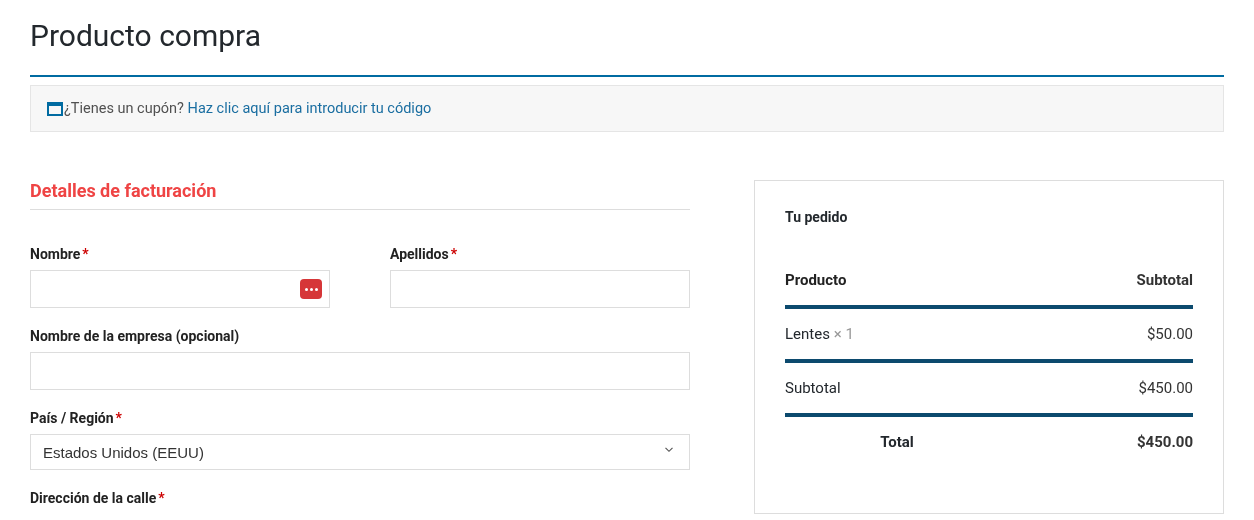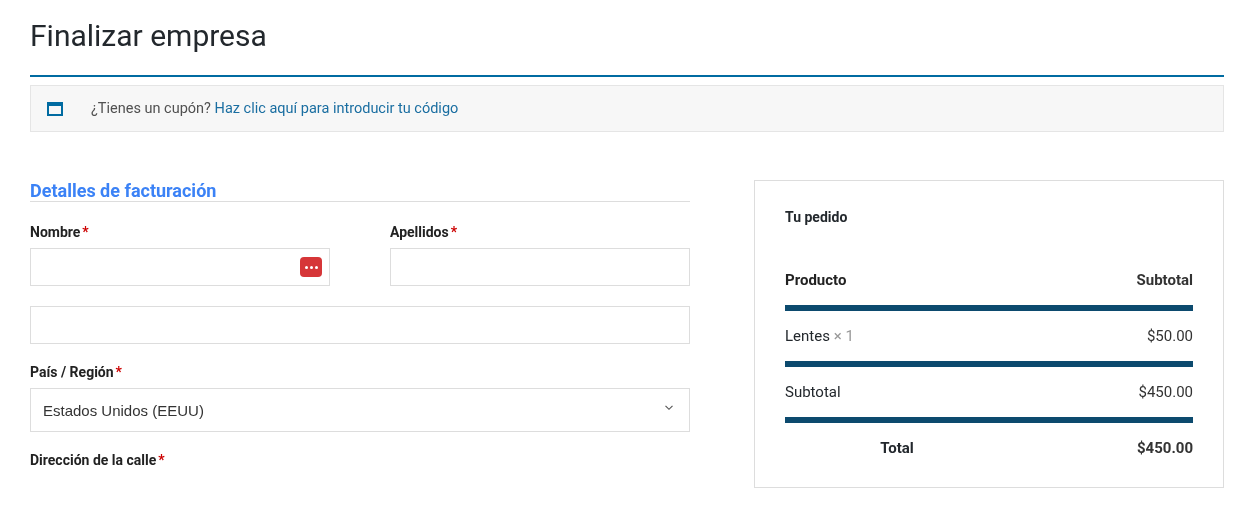--- a/index.html
+++ b/index.html
@@ -20,21 +20,21 @@
       border: none;
       border-top: 2px solid #006ba1;
       margin-bottom: 8px;
     }
     .coupon-notice {
       background: #f7f7f7;
       border: 1px solid #e5e5e5;
       padding: 14px 16px;
       display: flex;
       align-items: center;
-      gap: 28px;
+      gap: 1px;
       font-size: 14.5px;
       color: #515151;
     }
     .coupon-icon {
       width: 16px;
       height: 14px;
       border: 2px solid #006ba1;
       border-top-width: 4px;
       flex-shrink: 0;
     }
@@ -46,24 +46,24 @@
 
     .content {
       display: flex;
       margin-top: 48px;
       gap: 64px;
     }
     .billing { flex: 1; max-width: 680px; }
     .billing-heading {
       font-size: 18px;
       font-weight: 700;
-      color: #3b82f6;
-      padding-bottom: 0;
+      color: #ef4444;
+      padding-bottom: 8px;
       border-bottom: 1px solid #ddd;
-      margin-bottom: 22px;
+      margin-bottom: 36px;
     }
     .row-two {
       display: flex;
       gap: 60px;
     }
     .row-two .field { flex: 1; }
     .field { margin-bottom: 20px; }
     .field-label {
       font-size: 14px;
       font-weight: 700;
@@ -98,21 +98,21 @@
     }
     .pw-badge span {
       width: 3px; height: 3px; background: #fff; border-radius: 50%;
     }
     .select-wrap {
       position: relative;
       width: 100%;
     }
     .select-box {
       width: 100%;
-      height: 44px;
+      height: 36px;
       border: 1px solid #ddd;
       background: #fff;
       padding: 8px 40px 8px 12px;
       font-size: 15px;
       color: #333;
       cursor: pointer;
       text-align: left;
       display: flex;
       align-items: center;
     }
@@ -134,32 +134,32 @@
     .order-heading {
       font-size: 14px;
       font-weight: 700;
       margin-bottom: 30px;
     }
     .order-table { width: 100%; border-collapse: collapse; }
     .order-table th, .order-table td {
       text-align: left;
       font-size: 15px;
       padding: 16px 0;
-      border-bottom: 6px solid #0c4a6e;
+      border-bottom: 4px solid #0c4a6e;
     }
     .order-table th { font-weight: 700; color: #222; }
     .order-table td.val, .order-table th.val { text-align: right; color: #333; }
     .order-table tr:last-child td { border-bottom: none; }
     .qty { color: #999; font-weight: 400; }
     .tot-row td { font-weight: 700; text-align: center; }
   </style>
 </head>
 <body>
 
-<h1 class="page-title">Finalizar empresa</h1>
+<h1 class="page-title">Producto compra</h1>
 
 <hr class="top-rule">
 
 <div class="coupon-notice">
   <span class="coupon-icon"></span>
   <div>
     <span>¿Tienes un cupón?</span>
     <a class="coupon-link">Haz clic aquí para introducir tu código</a>
   </div>
 </div>
@@ -184,20 +184,21 @@
       </div>
       <div class="field">
         <label class="field-label">
           <span>Apellidos</span><span class="req">*</span>
         </label>
         <input type="text" class="text-input" value="" style="">
       </div>
     </div>
 
     <div class="field">
+      <label class="field-label">Nombre de la empresa (opcional)</label>
       <input type="text" class="text-input" value="" style="">
     </div>
 
     <div class="field">
       <label class="field-label">
         <span>País / Región</span><span class="req">*</span>
       </label>
       <div class="select-wrap">
         <button type="button" class="select-box">
           <span>Estados Unidos (EEUU)</span>

